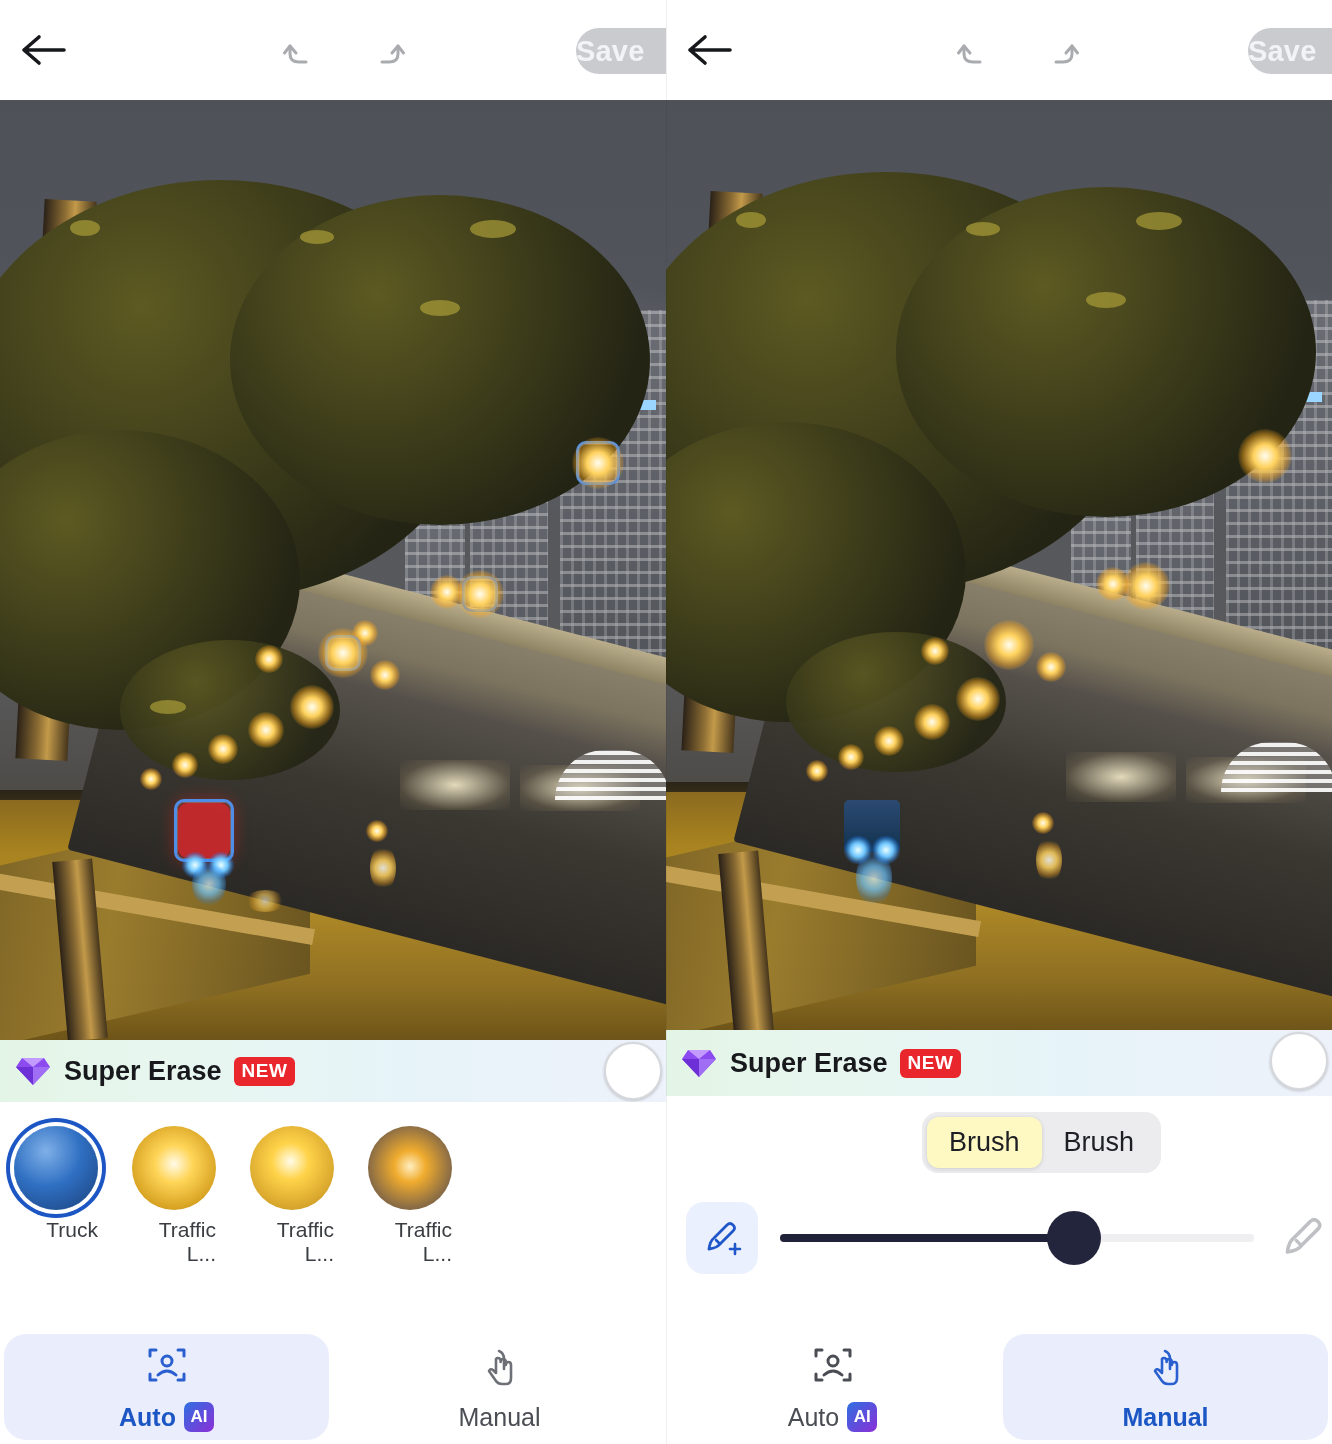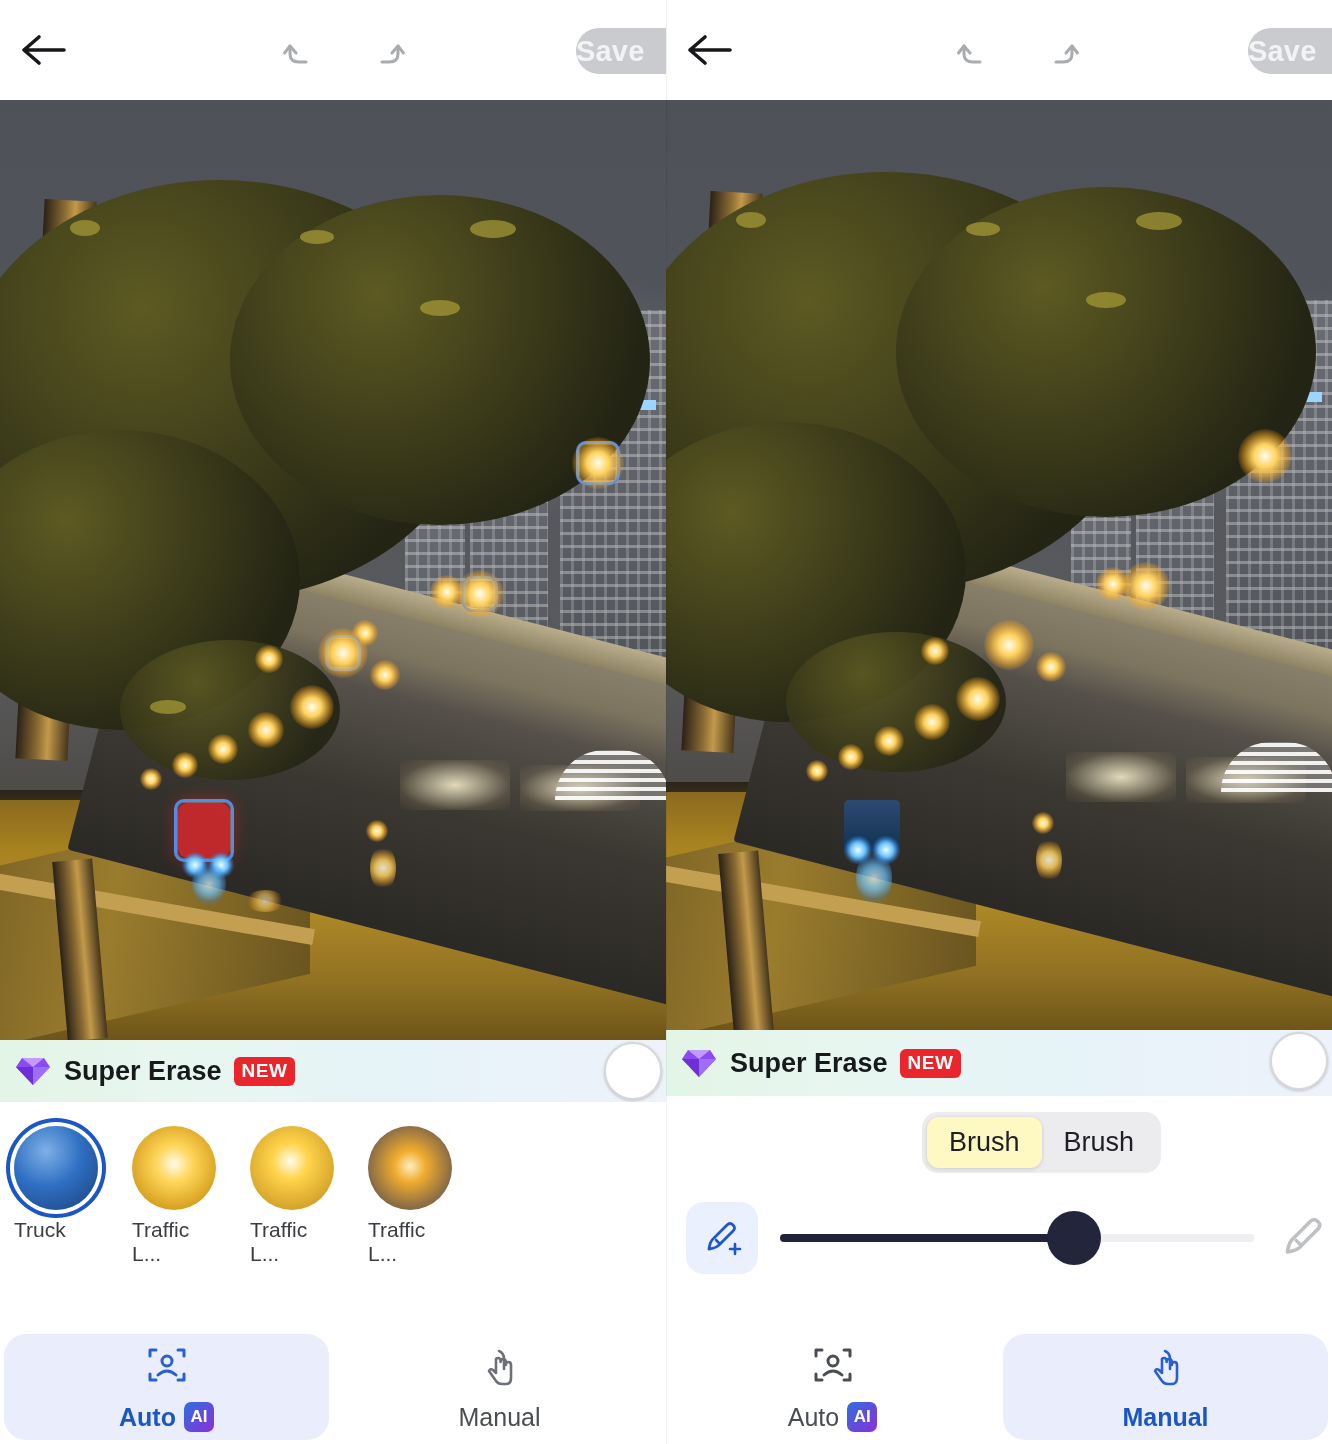--- a/index.html
+++ b/index.html
@@ -79,21 +79,21 @@
   .super-title { font-size:27px; font-weight:700; color:#18191c; }
   .new-badge { background:#e8262b; color:#fff; font-size:19px; font-weight:700;
     padding:3px 8px 4px; border-radius:6px; letter-spacing:.5px; }
   .toggle-knob { position:absolute; width:58px; height:58px; border-radius:50%;
     background:#fff; border:2px solid #d6d8dc; top:2px;
     box-shadow:0 1px 3px rgba(0,0,0,.2); }
 
   
   .auto-tools { position:relative; height:226px; background:#fff; }
   .thumbs { display:flex; padding:24px 0 0 14px; gap:34px; }
-  .thumb-item { width:84px; text-align:left; }
+  .thumb-item { width:84px; text-align:right; }
   .bubble { width:84px; height:84px; border-radius:50%; }
   .bubble.truck { background:radial-gradient(circle at 38% 30%, #7fb0e8 0%, #2f6fc2 45%, #1b3f78 100%); }
   .bubble.selected { box-shadow:0 0 0 4px #fff, 0 0 0 8px #1b56c4; }
   .bubble.lamp1 { background:radial-gradient(circle at 50% 45%, #fffbe8 0%, #ffd558 30%, #d9a424 70%, #b5851d 100%); }
   .bubble.lamp2 { background:radial-gradient(circle at 48% 42%, #fffde9 0%, #ffd34a 28%, #d6a42b 72%, #bb8e26 100%); }
   .bubble.lamp3 { background:radial-gradient(circle at 50% 48%, #ffeec0 0%, #f0ac2e 26%, #8a6c45 68%, #6b563c 100%); }
   .thumb-label { margin-top:8px; font-size:21px; color:#3a3d42; }
 
   .found-row { position:absolute; left:14px; bottom:22px; display:flex;
     align-items:center; gap:16px; }

